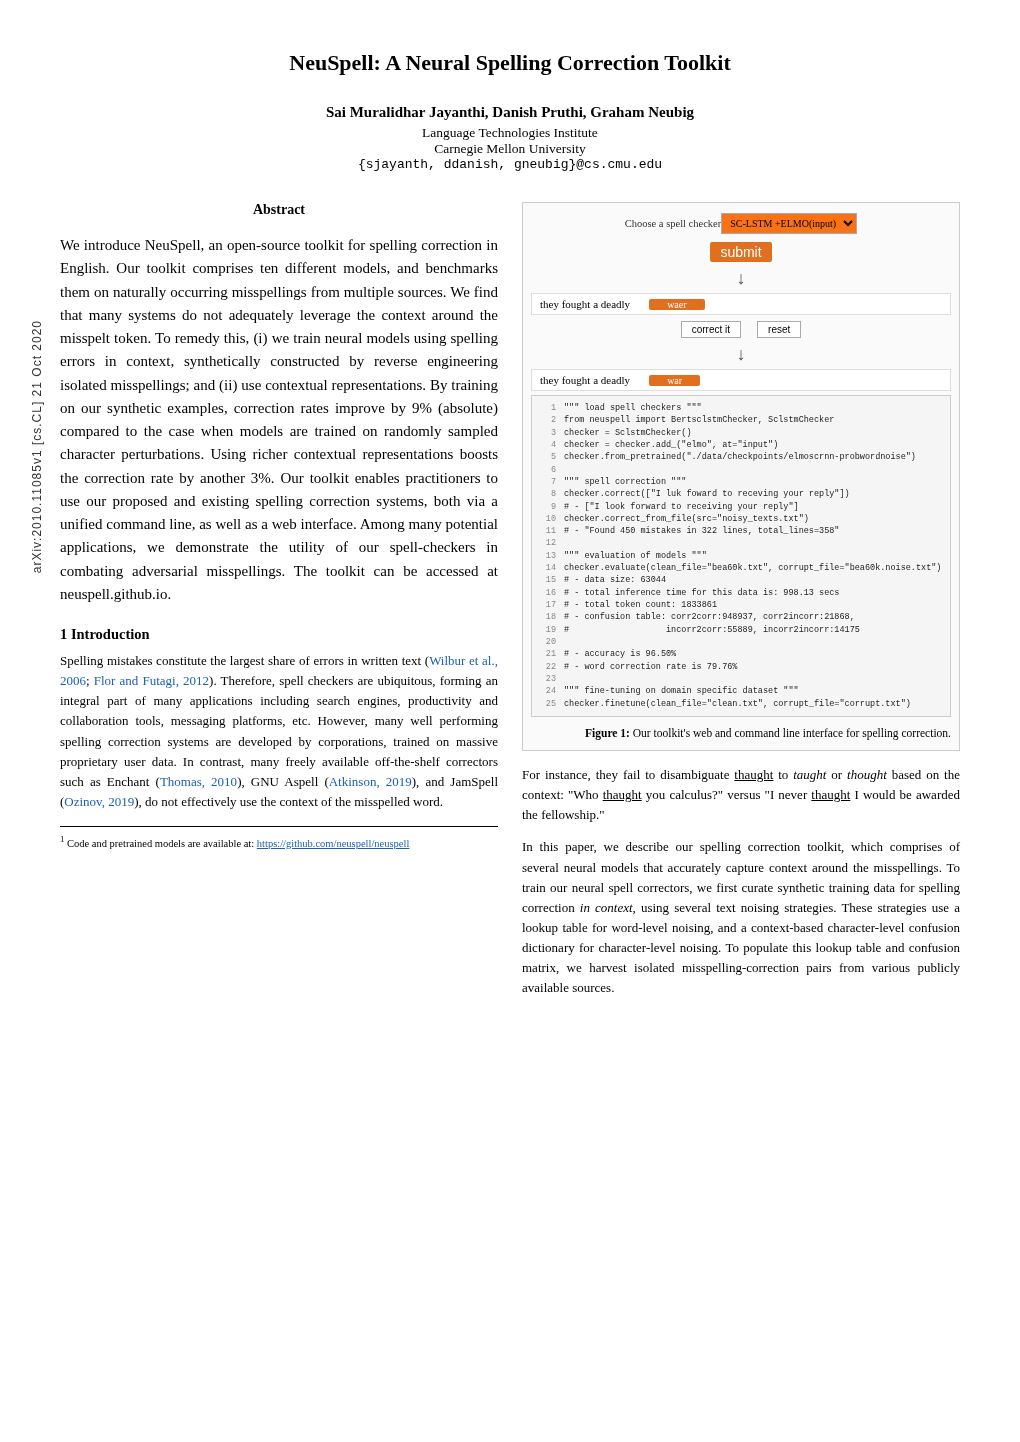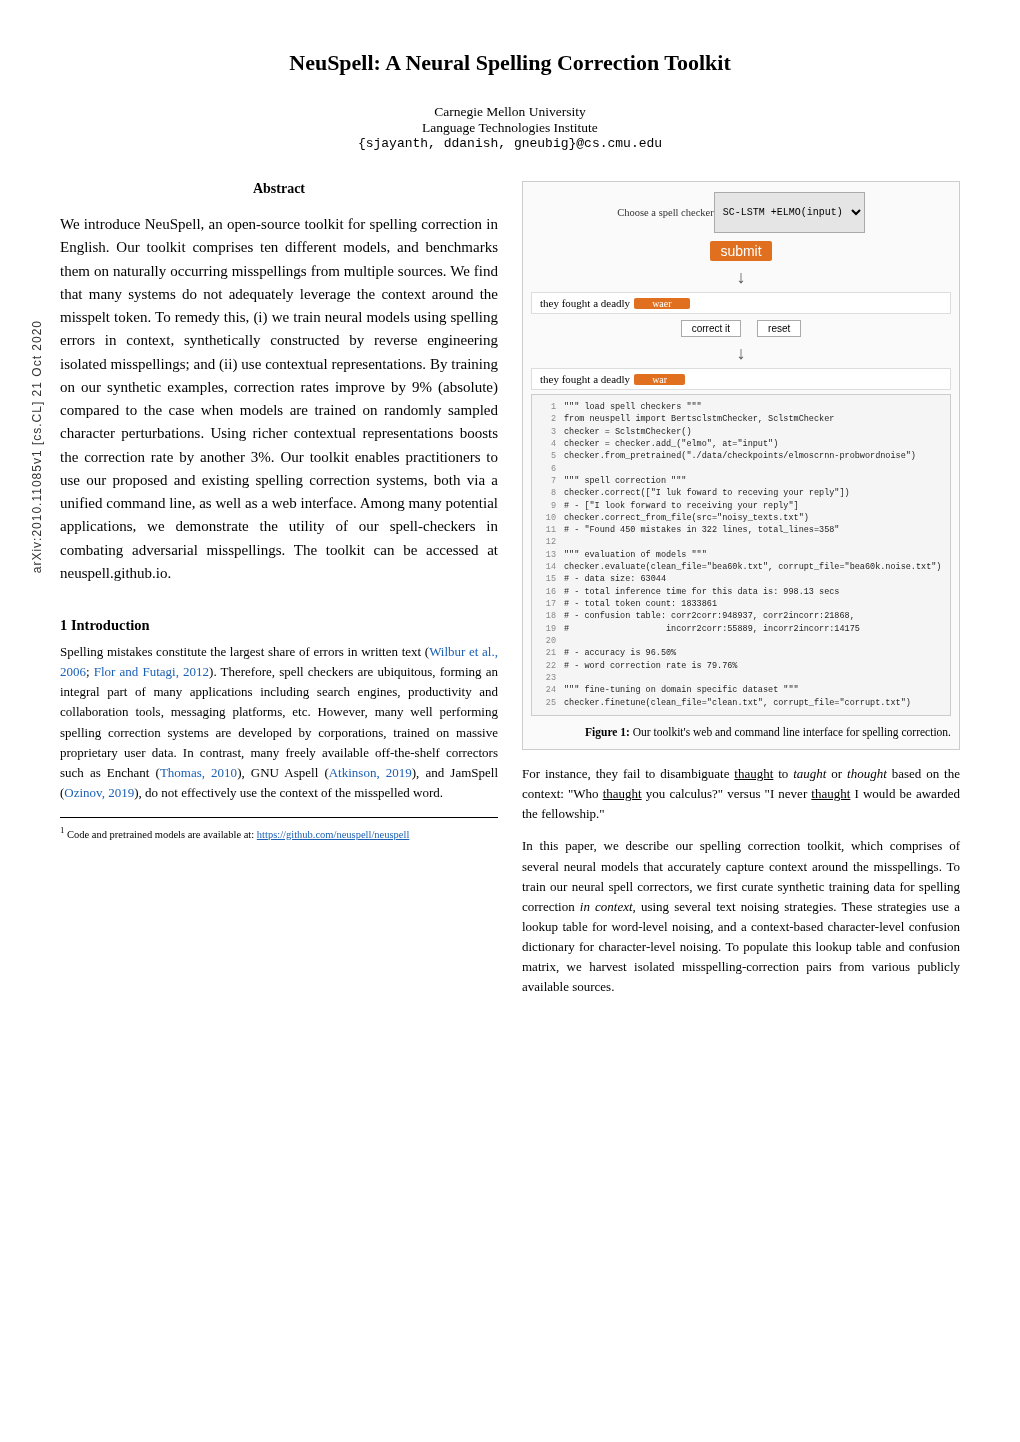--- a/index.html
+++ b/index.html
@@ -68,21 +68,21 @@
       text-align: center;
       font-size: 14px;
       margin-bottom: 16px;
     }
     .abstract-text {
       font-size: 15px;
       line-height: 1.55;
       text-align: justify;
     }
     .intro-section {
-      margin-top: 32px;
+      margin-top: 20px;
     }
     .intro-heading {
       font-weight: bold;
       font-size: 14.5px;
       margin-bottom: 8px;
     }
     .intro-text {
       font-size: 13px;
       line-height: 1.55;
       text-align: justify;
@@ -115,24 +115,24 @@
       gap: 0;
       margin-bottom: 8px;
       font-size: 11px;
     }
     .spell-checker-label {
       font-size: 10.5px;
       color: #333;
     }
     .spell-checker-select {
       font-size: 10px;
-      padding: 13px 4px;
+      padding: 3px 4px;
       border: 1px solid #aaa;
-      background: #e5e5e5;
-      font-family: Liberation Mono, monospace;
+      background: #f97316;
+      font-family: Liberation Serif, serif;
     }
     .submit-btn {
       background: #e07020;
       color: white;
       border: none;
       padding: 2px 10px;
       font-size: 14px;
       cursor: pointer;
       border-radius: 2px;
     }
@@ -143,21 +143,21 @@
       margin: 4px 0;
     }
     .text-result-row {
       background: #fff;
       border: 1px solid #ddd;
       padding: 4px 8px;
       font-size: 11px;
       margin-bottom: 4px;
       display: flex;
       align-items: center;
-      gap: 4px;
+      gap: 19px;
     }
     .misspelled-word {
       background: #e07020;
       color: white;
       padding: 0 18px;
       font-size: 10px;
       border-radius: 2px;
     }
     .correction-buttons {
       display: flex;
@@ -220,22 +220,23 @@
     }
   </style>
 </head>
 <body>
 
 <div class="arxiv-label">arXiv:2010.11085v1  [cs.CL]  21 Oct 2020</div>
 
 <div class="page-title">NeuSpell: A Neural Spelling Correction Toolkit</div>
 
 <div class="authors-block">
+  <div class="authors">Sai Muralidhar Jayanthi, Danish Pruthi, Graham Neubig</div>
+  <div class="institution">Language Technologies Institute</div>
   <div class="institution">Carnegie Mellon University</div>
-  <div class="institution">Language Technologies Institute</div>
   <div class="email">{sjayanth, ddanish, gneubig}@cs.cmu.edu</div>
 </div>
 
 <div class="two-col">
 
   <div class="col-left">
     <div class="abstract-section">
       <div class="section-title">Abstract</div>
       <div class="abstract-text">We introduce NeuSpell, an open-source toolkit for spelling correction in English. Our toolkit comprises ten different models, and benchmarks them on naturally occurring misspellings from multiple sources. We find that many systems do not adequately leverage the context around the misspelt token. To remedy this, (i) we train neural models using spelling errors in context, synthetically constructed by reverse engineering isolated misspellings; and (ii) use contextual representations. By training on our synthetic examples, correction rates improve by 9% (absolute) compared to the case when models are trained on randomly sampled character perturbations. Using richer contextual representations boosts the correction rate by another 3%. Our toolkit enables practitioners to use our proposed and existing spelling correction systems, both via a unified command line, as well as a web interface. Among many potential applications, we demonstrate the utility of our spell-checkers in combating adversarial misspellings. The toolkit can be accessed at neuspell.github.io.</div>
     </div>

